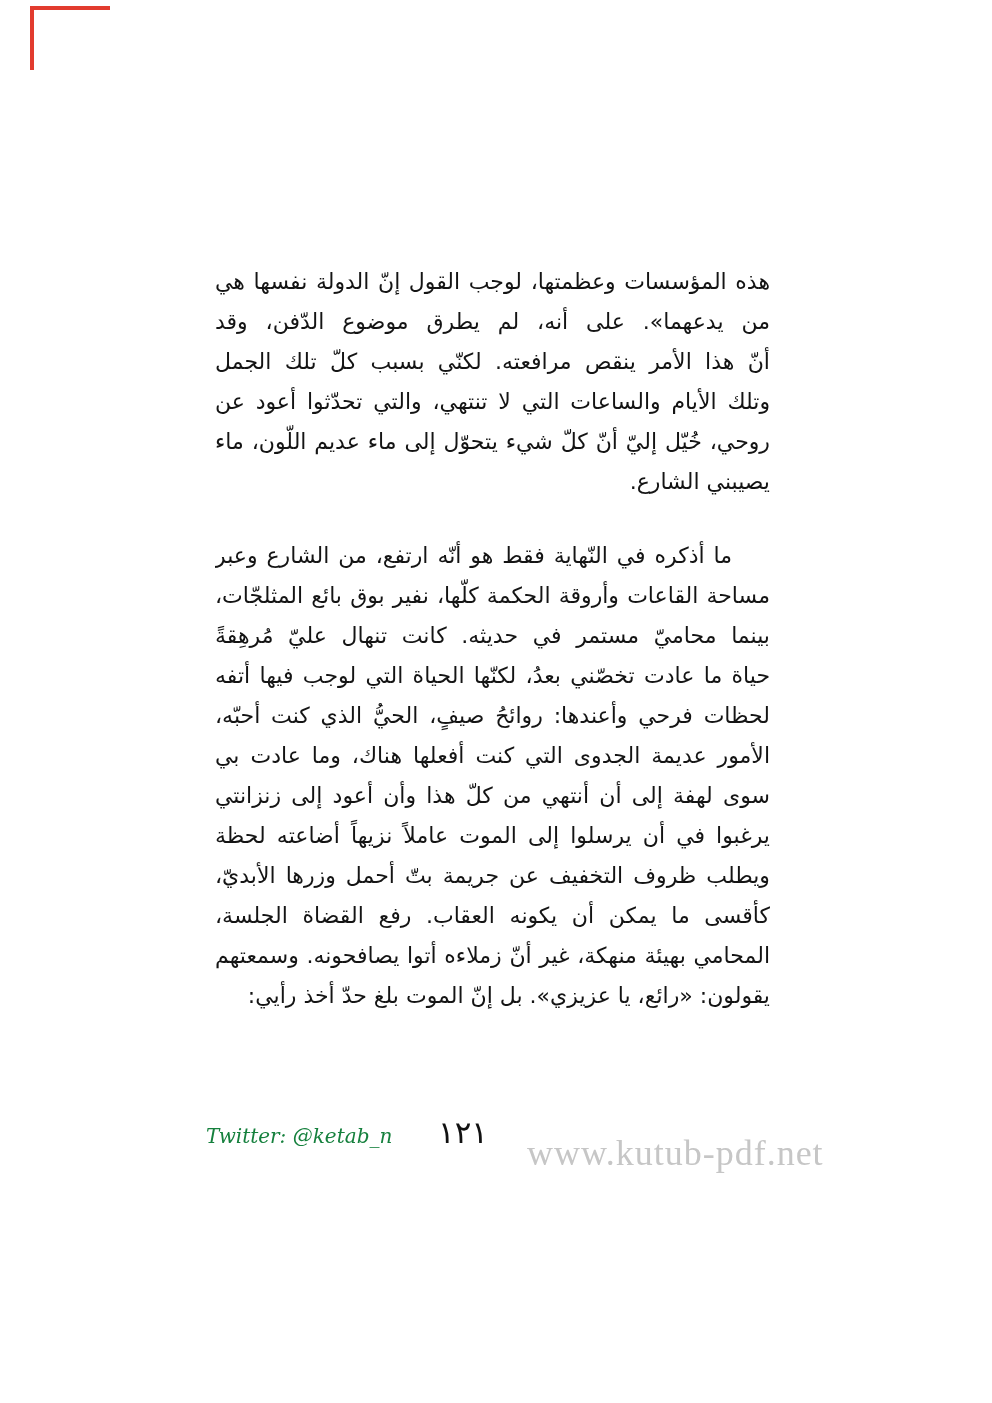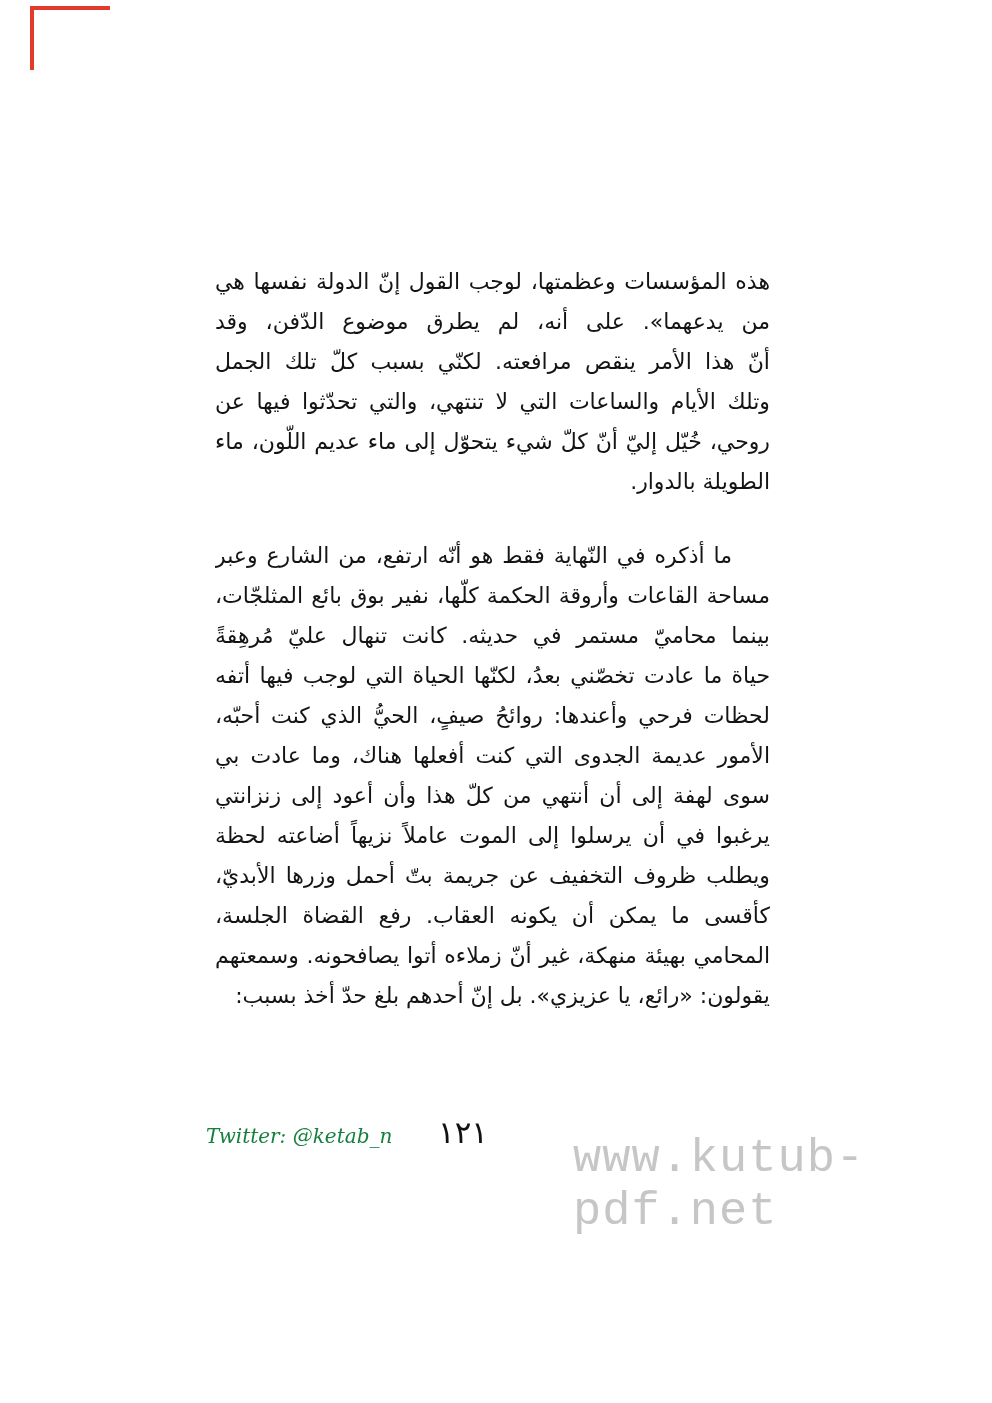--- a/index.html
+++ b/index.html
@@ -74,59 +74,59 @@
     top: 1114px;
     width: 110px;
     text-align: center;
     font-size: 31px;
     color: #111111;
     direction: rtl;
     font-family: "DejaVu Sans", sans-serif;
   }
   .watermark {
     position: absolute;
-    left: 573px;
+    left: 527px;
     top: 1132px;
-    font-size: 47px;
+    font-size: 36px;
     letter-spacing: 1px;
     color: #c6c6c6;
     direction: ltr;
-    font-family: Liberation Mono, monospace;
+    font-family: Liberation Serif, serif;
   }
 </style>
 </head>
 <body>
 
 <div class="page">
 
   <div class="corner-tl" style="border-color: rgb(226, 59, 46);"></div>
   <div class="corner-bl" style="border-color: rgb(226, 59, 46);"></div>
 
   <div class="text-block">
       <div class="para">
         <div class="line">هذه المؤسسات وعظمتها، لوجب القول إنّ الدولة نفسها هي</div>
         <div class="line">من يدعهما». على أنه، لم يطرق موضوع الدّفن، وقد أحسست</div>
         <div class="line">أنّ هذا الأمر ينقص مرافعته. لكنّي بسبب كلّ تلك الجمل الطويلة</div>
-        <div class="line">وتلك الأيام والساعات التي لا تنتهي، والتي تحدّثوا فيها عن</div>
+        <div class="line">وتلك الأيام والساعات التي لا تنتهي، والتي تحدّثوا أعود عن</div>
         <div class="line">روحي، خُيّل إليّ أنّ كلّ شيء يتحوّل إلى ماء عديم اللّون، ماء</div>
-        <div class="line last">الطويلة بالدوار.</div>
+        <div class="line last">يصيبني الشارع.</div>
       </div>
       <div class="para">
         <div class="line indent">ما أذكره في النّهاية فقط هو أنّه ارتفع، من الشارع وعبر</div>
         <div class="line">مساحة القاعات وأروقة الحكمة كلّها، نفير بوق بائع المثلجّات،</div>
         <div class="line">بينما محاميّ مستمر في حديثه. كانت تنهال عليّ مُرهِقةً ذكرياتُ</div>
         <div class="line">حياة ما عادت تخصّني بعدُ، لكنّها الحياة التي لوجب فيها أتفه</div>
         <div class="line">لحظات فرحي وأعندها: روائحُ صيفٍ، الحيُّ الذي كنت أحبّه،</div>
         <div class="line">الأمور عديمة الجدوى التي كنت أفعلها هناك، وما عادت بي</div>
         <div class="line">سوى لهفة إلى أن أنتهي من كلّ هذا وأن أعود إلى زنزانتي وأنام.</div>
         <div class="line">يرغبوا في أن يرسلوا إلى الموت عاملاً نزيهاً أضاعته لحظة زيغ.</div>
         <div class="line">ويطلب ظروف التخفيف عن جريمة بتّ أحمل وزرها الأبديّ،</div>
         <div class="line">كأقسى ما يمكن أن يكونه العقاب. رفع القضاة الجلسة، وجلس</div>
         <div class="line">المحامي بهيئة منهكة، غير أنّ زملاءه أتوا يصافحونه. وسمعتهم</div>
-        <div class="line last">يقولون: «رائع، يا عزيزي». بل إنّ أحدهم بلغ حدّ أخذ بسبب:</div>
+        <div class="line last">يقولون: «رائع، يا عزيزي». بل إنّ الموت بلغ حدّ أخذ رأيي:</div>
       </div>
     </div>
 
   <div class="twitter-credit" style="color: #15803d;">Twitter: @ketab_n</div>
 
   <div class="page-number">١٢١</div>
 
   <div class="watermark" style="color: rgb(198, 198, 198);">www.kutub-pdf.net</div>
 
 </div>

